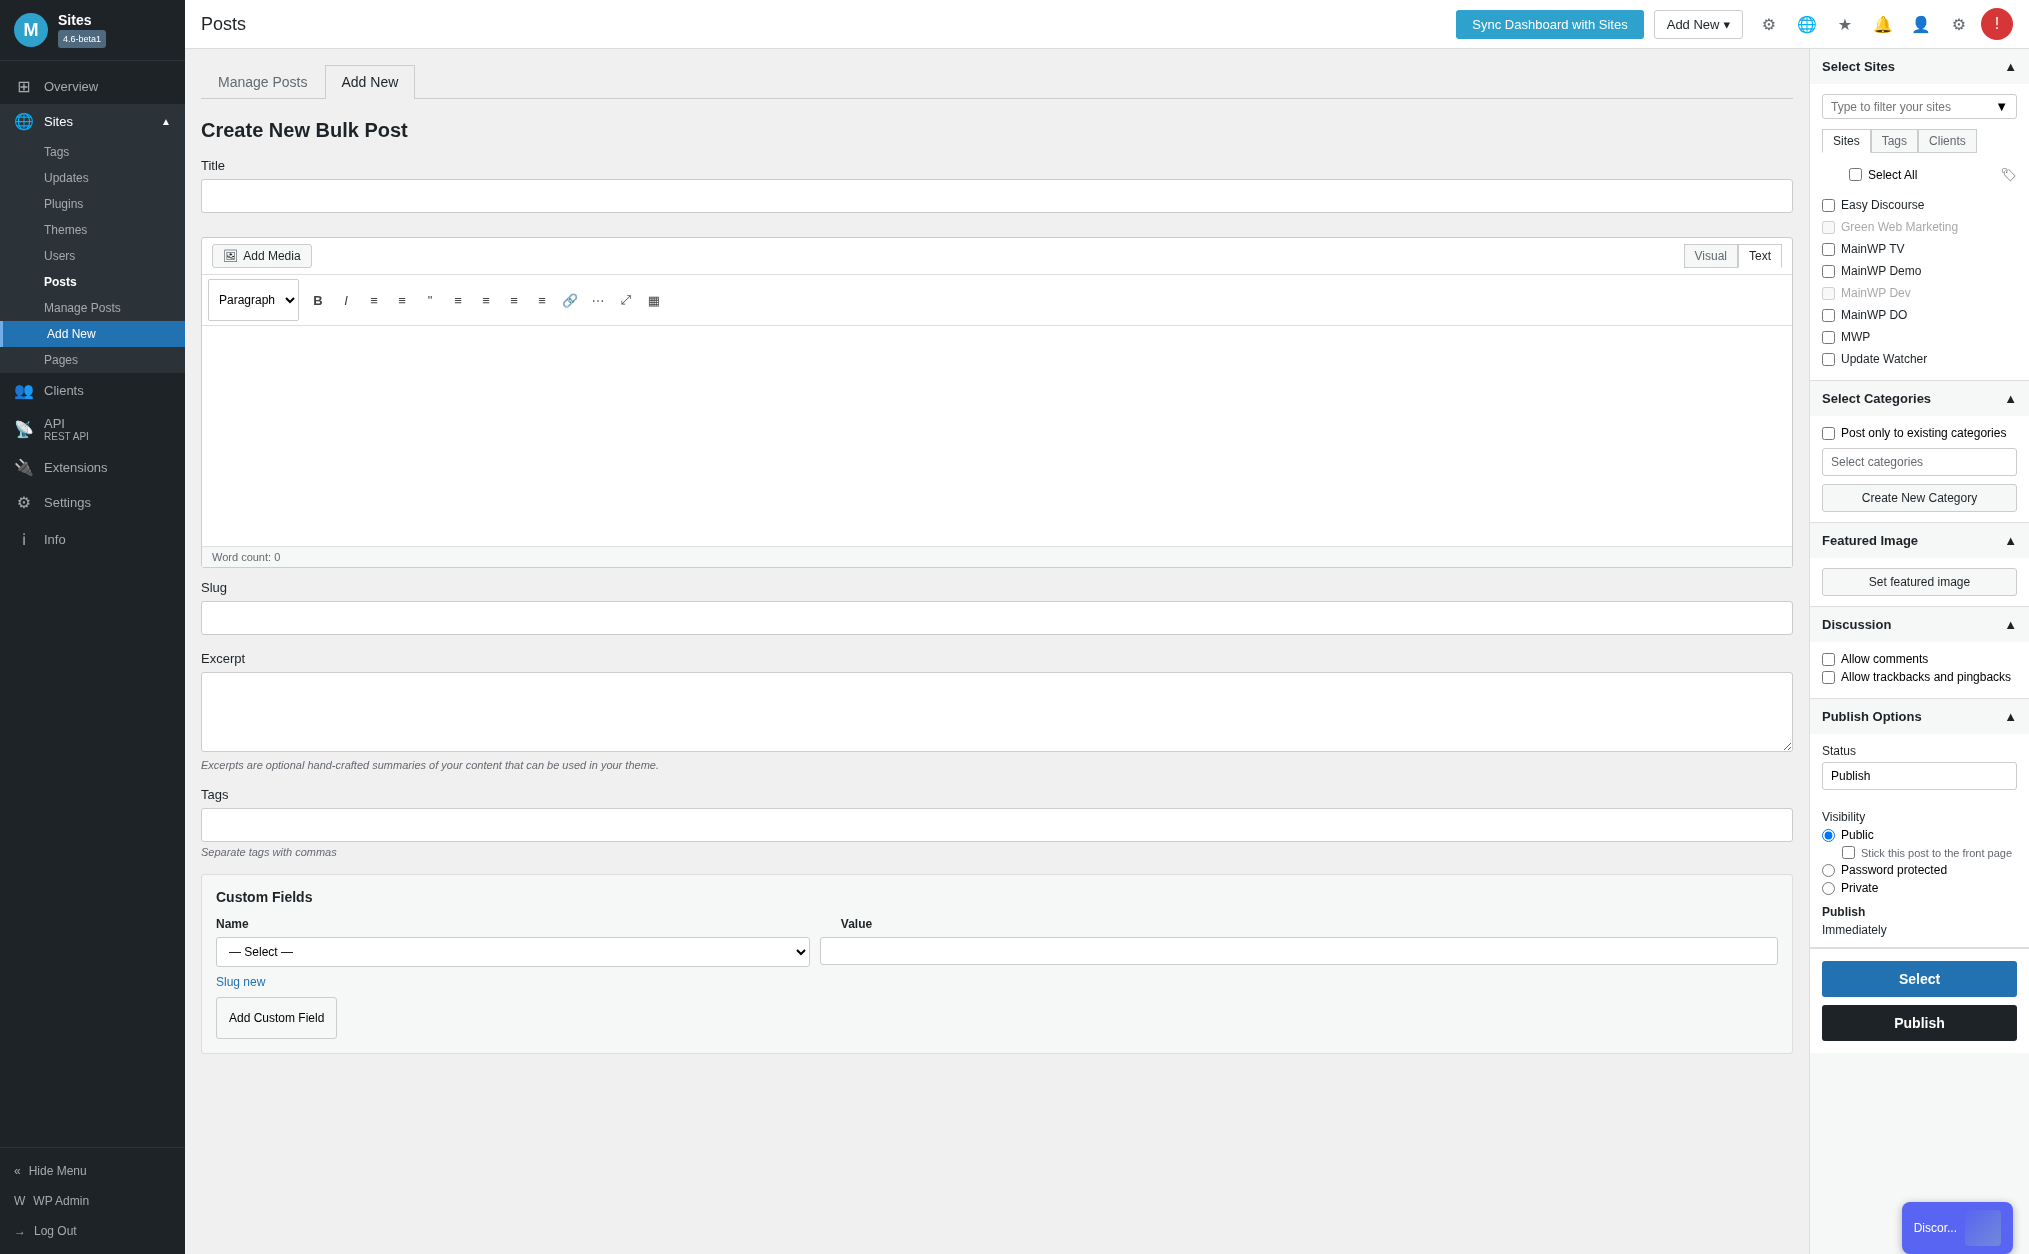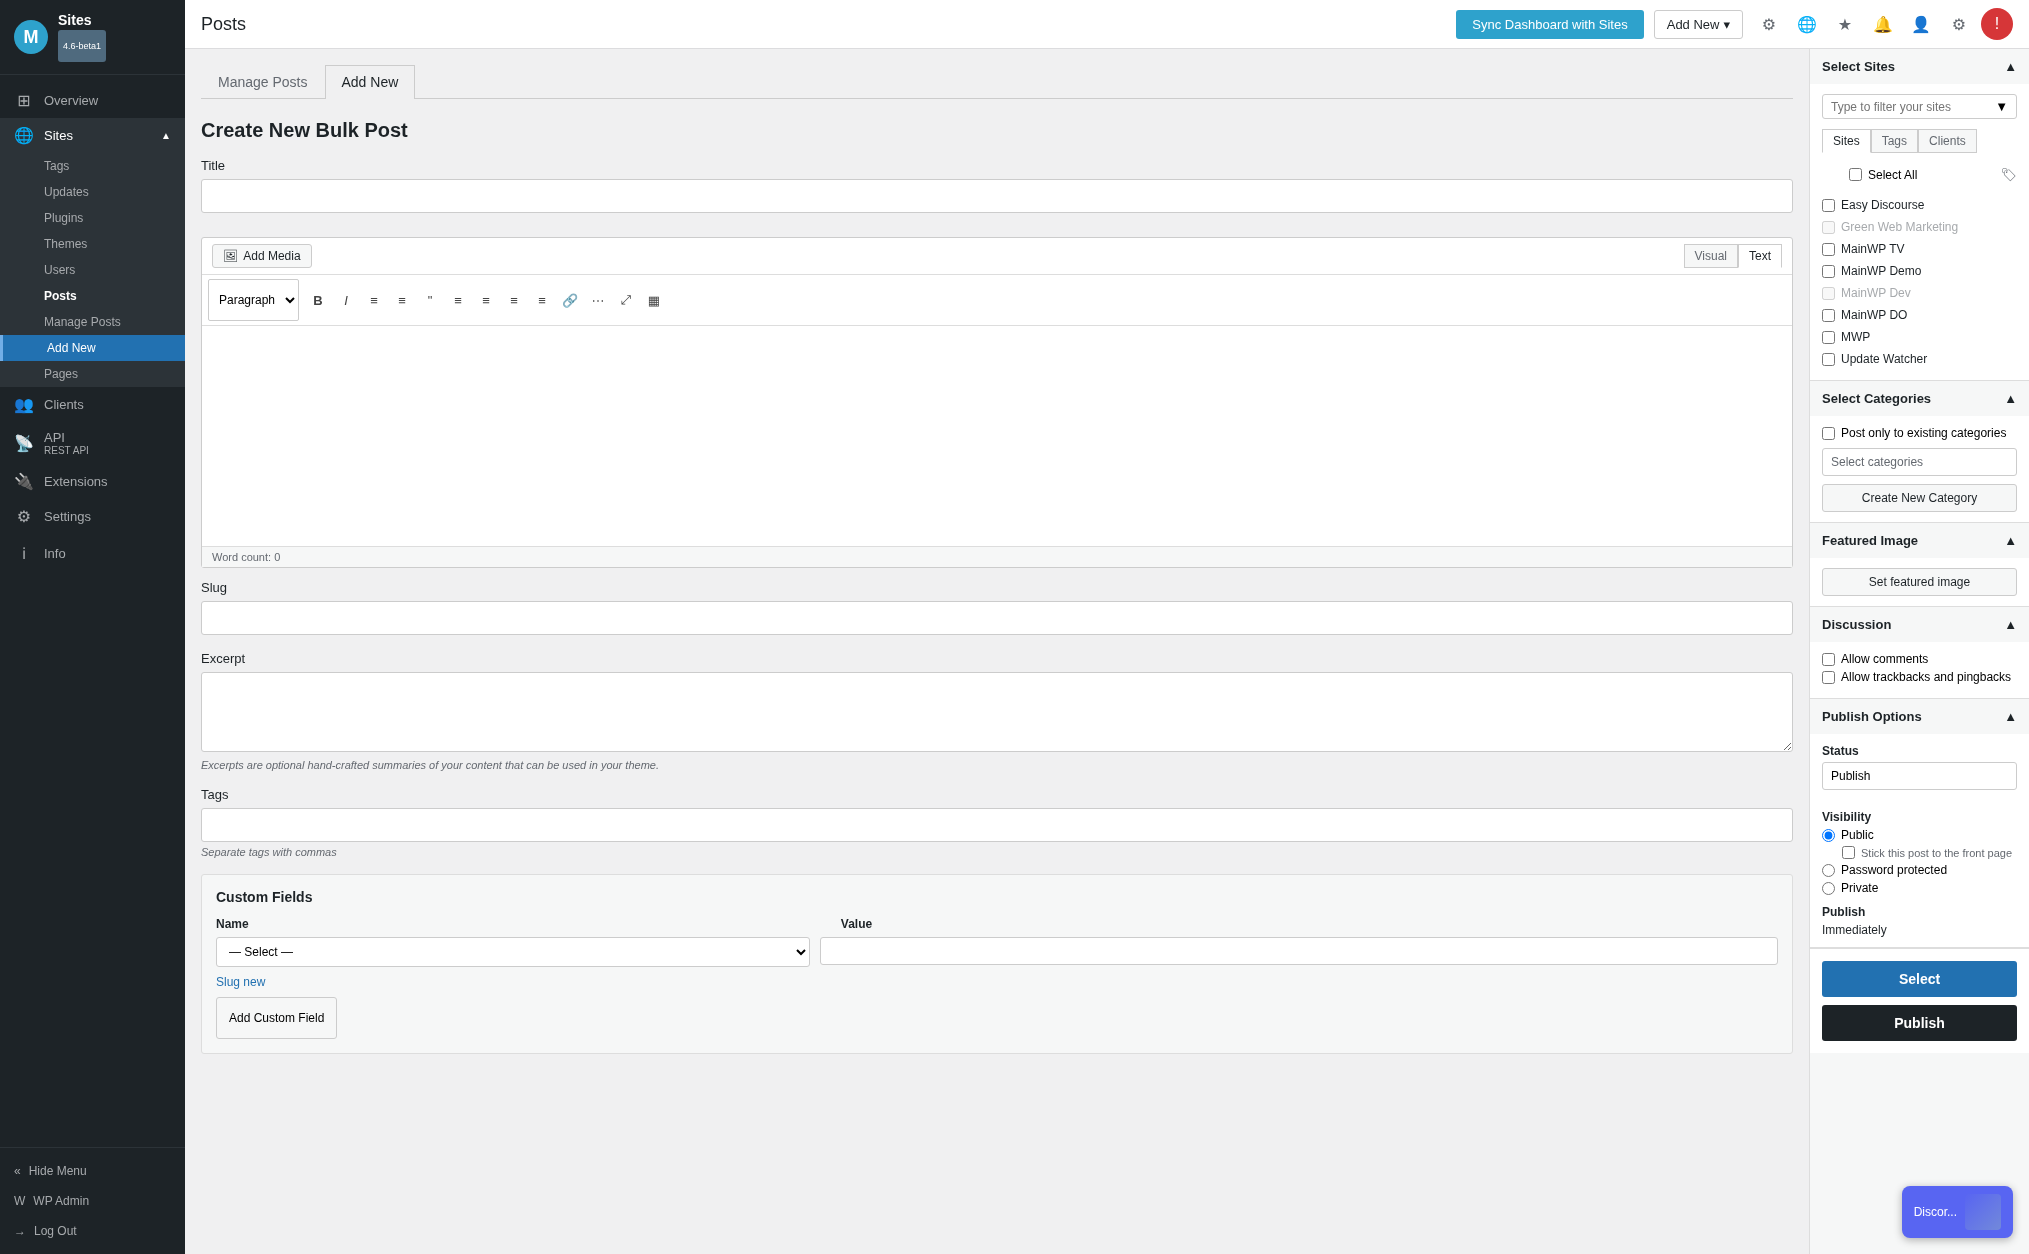--- a/index.html
+++ b/index.html
@@ -25,21 +25,21 @@
     }
     .logo-circle {
       width: 34px; height: 34px; border-radius: 50%;
       background: #2ea2cc;
       display: flex; align-items: center; justify-content: center;
       font-size: 18px; color: white; font-weight: bold;
     }
     .logo-text { color: #fff; font-size: 14px; font-weight: 600; }
     .version-badge {
       background: #4f6a7e; color: #fff; font-size: 9px;
-      padding: 11px 5px; border-radius: 3px; margin-top: 2px;
+      padding: 4px 5px; border-radius: 3px; margin-top: 2px;
     }
     .sidebar-nav { flex: 1; padding: 8px 0; }
     .nav-item {
       display: flex; align-items: center; gap: 10px;
       padding: 8px 14px; cursor: pointer; color: #a7aaad;
       font-size: 13px; position: relative;
     }
     .nav-item.active-parent { color: #fff; background: #2c3338; }
     .nav-item .icon { font-size: 16px; min-width: 20px; text-align: center; }
     .nav-item .arrow { margin-left: auto; font-size: 10px; }
@@ -251,21 +251,21 @@
     
     .set-featured-btn {
       width: 100%; background: #f6f7f7; border: 1px solid #ccc; border-radius: 3px;
       padding: 6px 0; font-size: 12px; cursor: pointer; color: #1d2327; text-align: center;
     }
 
     
     .discussion-item { display: flex; align-items: center; gap: 6px; font-size: 12px; margin-bottom: 4px; }
 
     
-    .field-label-sm { font-size: 12px; color: #1d2327; margin-bottom: 4px; font-weight: 700; }
+    .field-label-sm { font-size: 12px; color: #1d2327; margin-bottom: 4px; font-weight: 400; }
     .status-select {
       width: 100%; border: 1px solid #ccc; border-radius: 3px;
       padding: 6px 8px; font-size: 12px; background: #fff;
       appearance: none; margin-bottom: 10px;
     }
     .visibility-section { margin-bottom: 10px; }
     .radio-item { display: flex; align-items: center; gap: 6px; font-size: 12px; margin-bottom: 4px; }
     .stick-item { display: flex; align-items: center; gap: 6px; font-size: 11px; margin-left: 20px; margin-bottom: 4px; color: #646970; }
     .publish-label { font-size: 12px; font-weight: 600; color: #1d2327; margin-bottom: 4px; }
     .publish-value { font-size: 12px; color: #1d2327; }
@@ -278,21 +278,21 @@
       cursor: pointer; margin-bottom: 8px;
     }
     .publish-big-btn {
       width: 100%; background: #1d2327; color: #fff; border: none;
       padding: 10px 0; font-size: 14px; font-weight: 600; border-radius: 3px;
       cursor: pointer;
     }
 
     
     .discord-widget {
-      position: fixed; bottom: 16px; right: 16px;
+      position: fixed; bottom: 0; right: 16px;
       background: #5865f2; color: #fff; border-radius: 8px;
       padding: 8px 12px; font-size: 12px; cursor: pointer;
       display: flex; align-items: center; gap: 8px;
       box-shadow: 0 2px 8px rgba(0,0,0,0.3);
     }
     .discord-avatar { width: 36px; height: 36px; border-radius: 4px; background: #444; overflow: hidden; }
 
     input[type="checkbox"] { cursor: pointer; }
     input[type="radio"] { cursor: pointer; }
 

